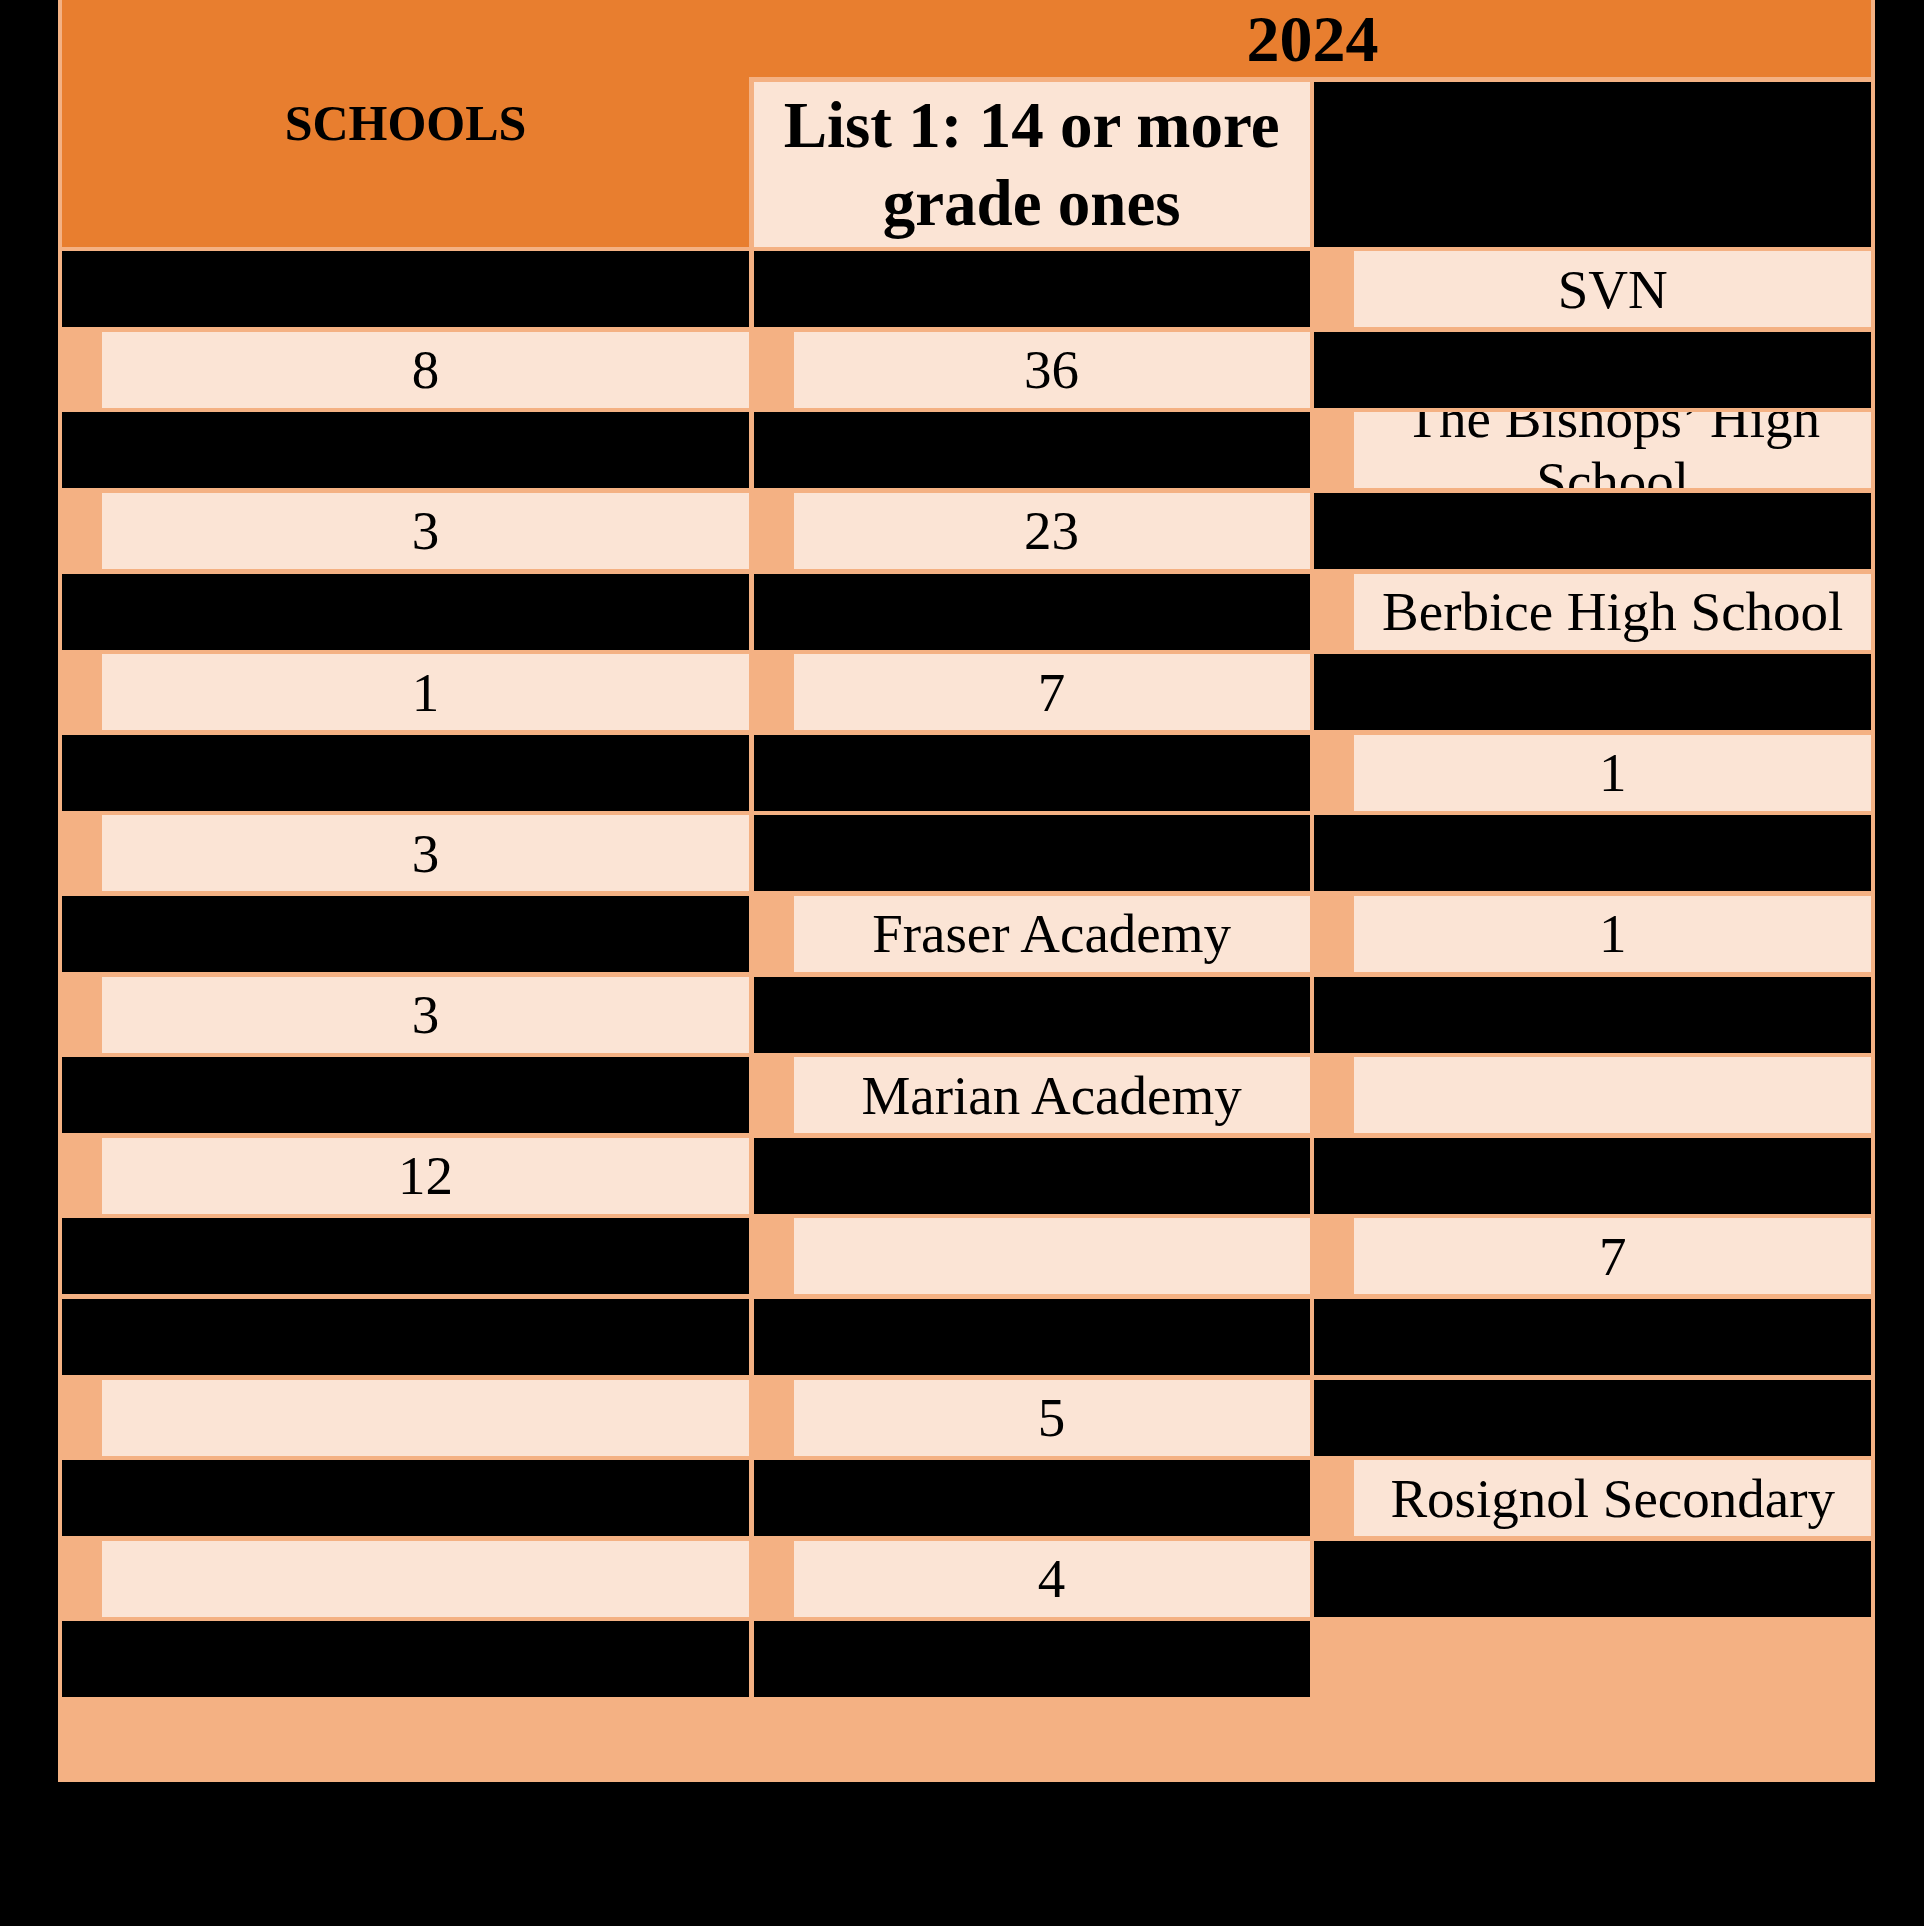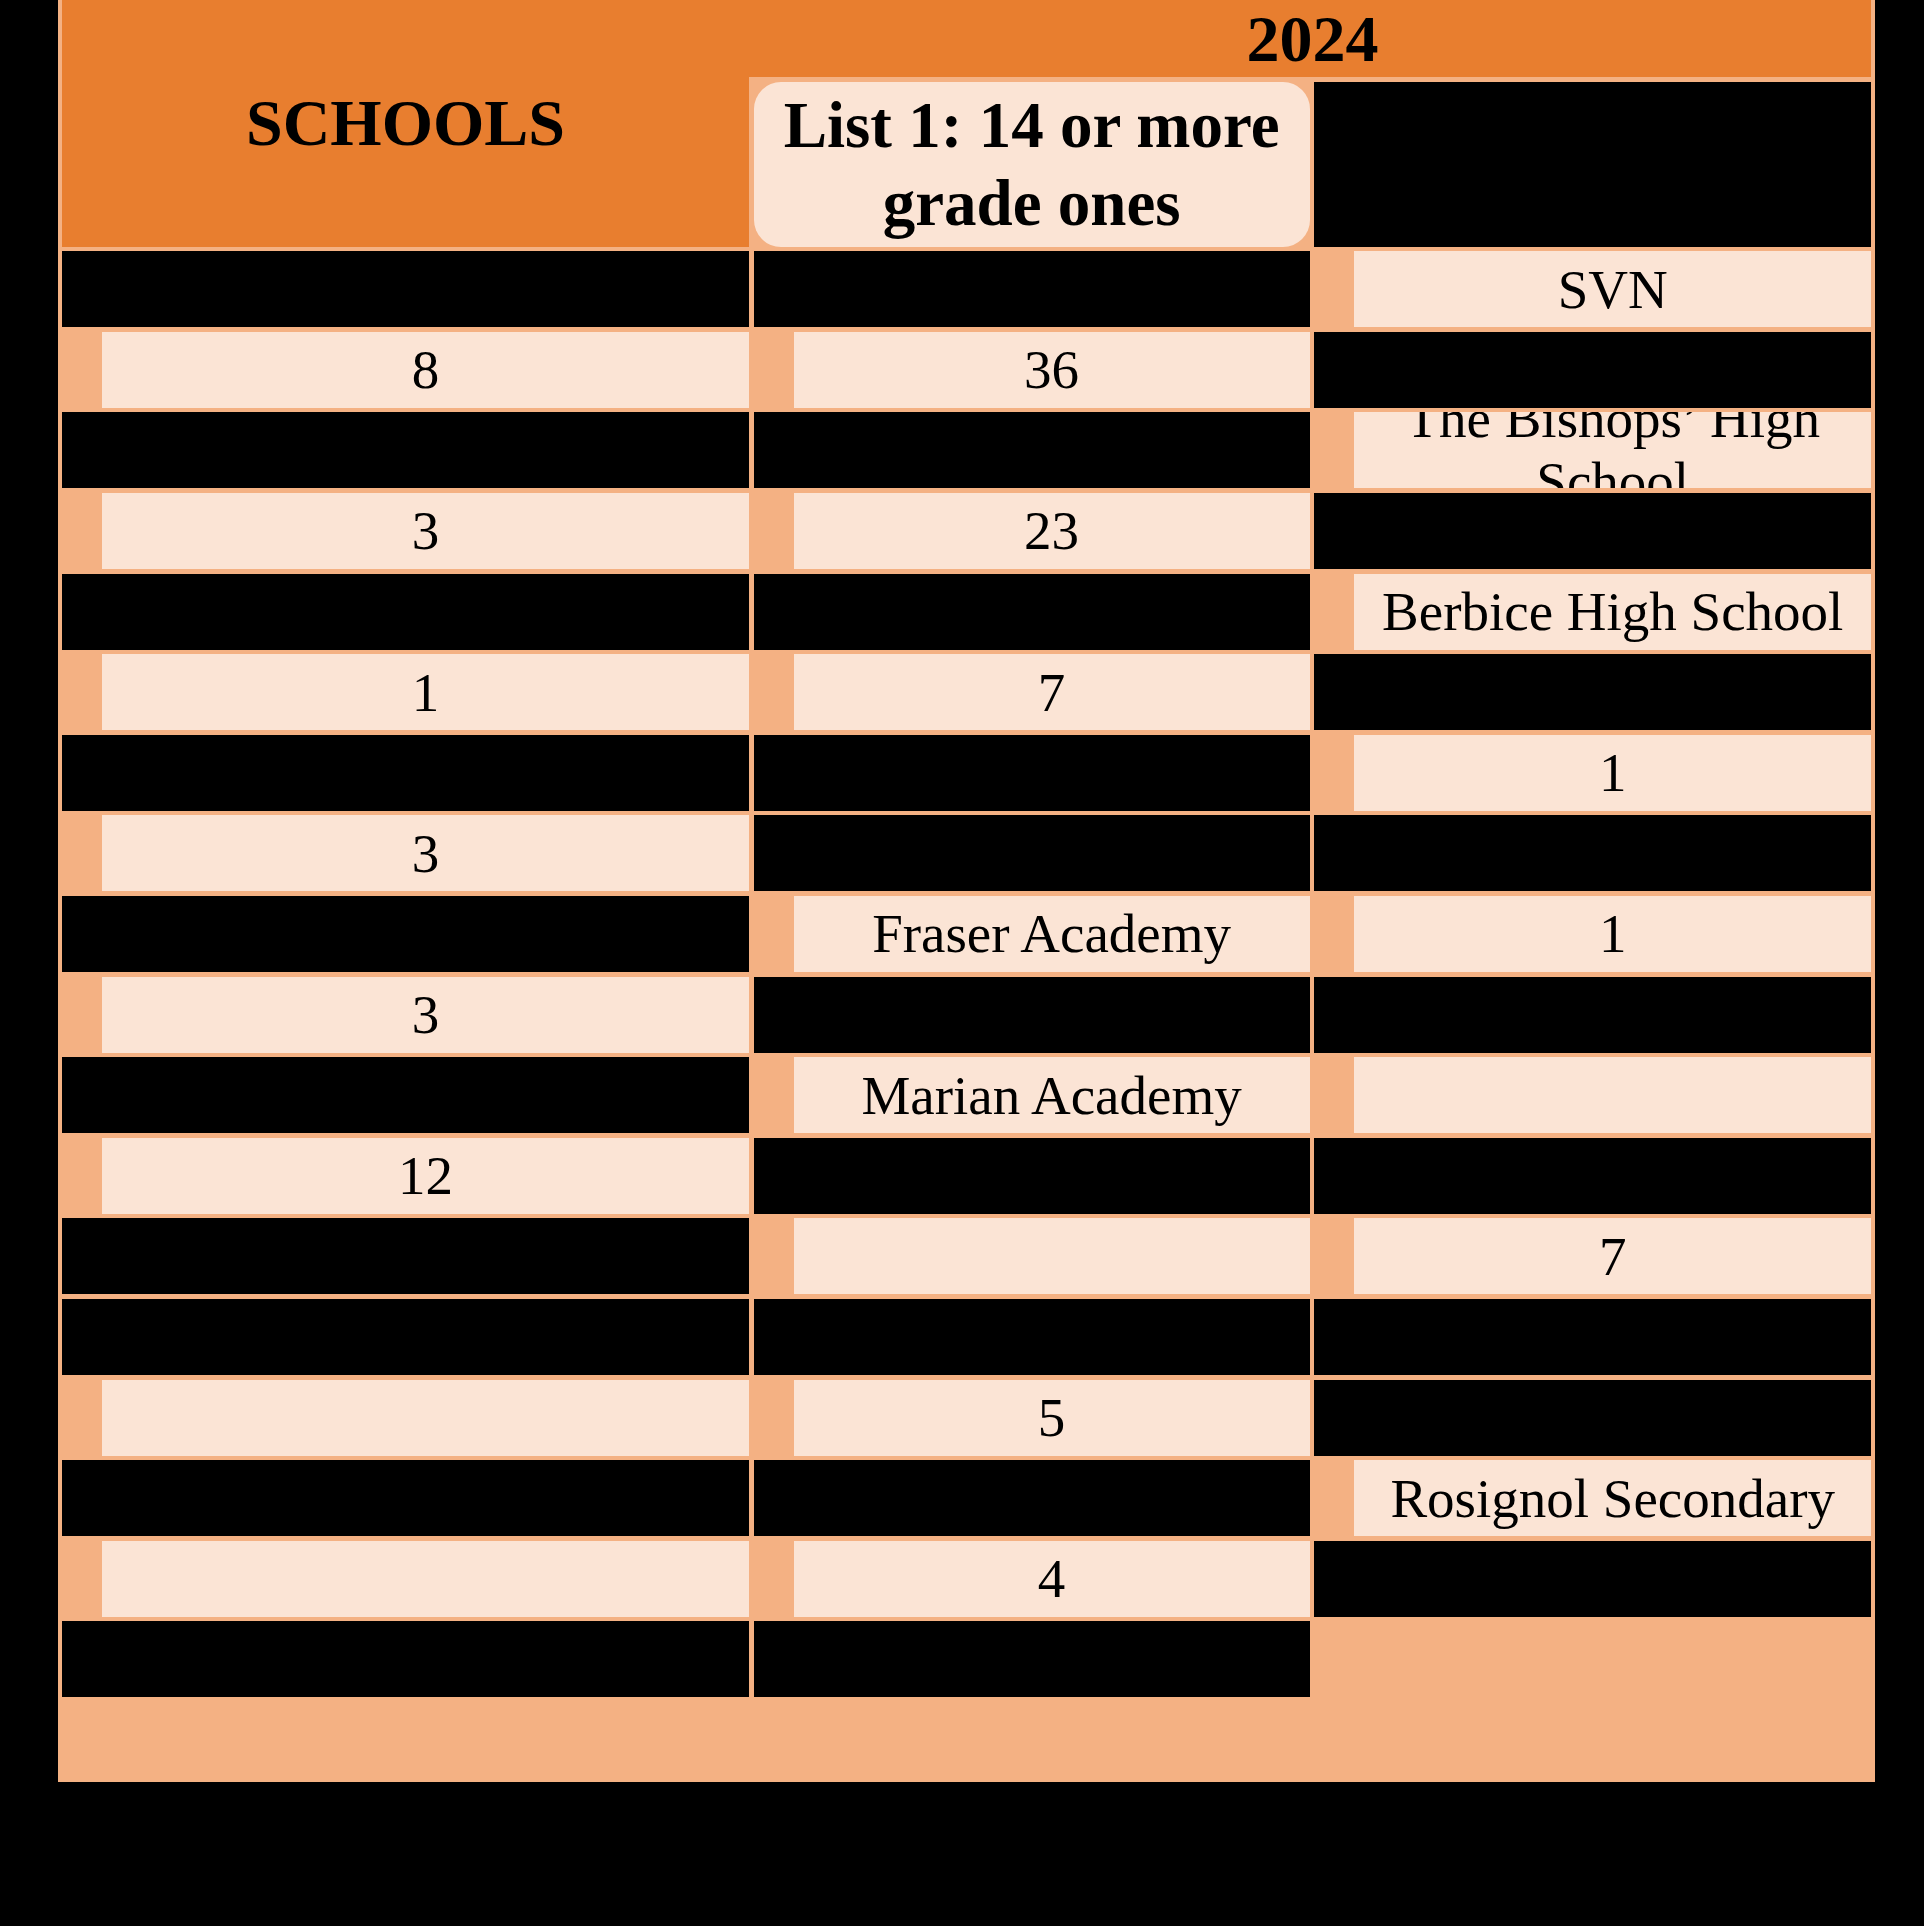--- a/index.html
+++ b/index.html
@@ -46,37 +46,36 @@
     color: #000000;
   }
 
   .black {
     background: #000000;
   }
 
   .schools-header {
     grid-column: 1;
     grid-row: 1 / 3;
-    font-size: 66px;
+    font-size: 50px;
   }
 
   .year-header {
     grid-column: 2 / 4;
     grid-row: 1;
     font-size: 66px;
     margin-left: -4.6px;   
     padding-left: 4.6px;
   }
 
   .list-header {
     font-size: 65px;
     font-weight: bold;
     line-height: 1.2;
     padding: 0 26px;
-    border-radius: 27px;
   }
 
   .data-cell {
     font-size: 55px;
     margin-left: 40px;
   }
 </style>
 </head>
 <body>
 

